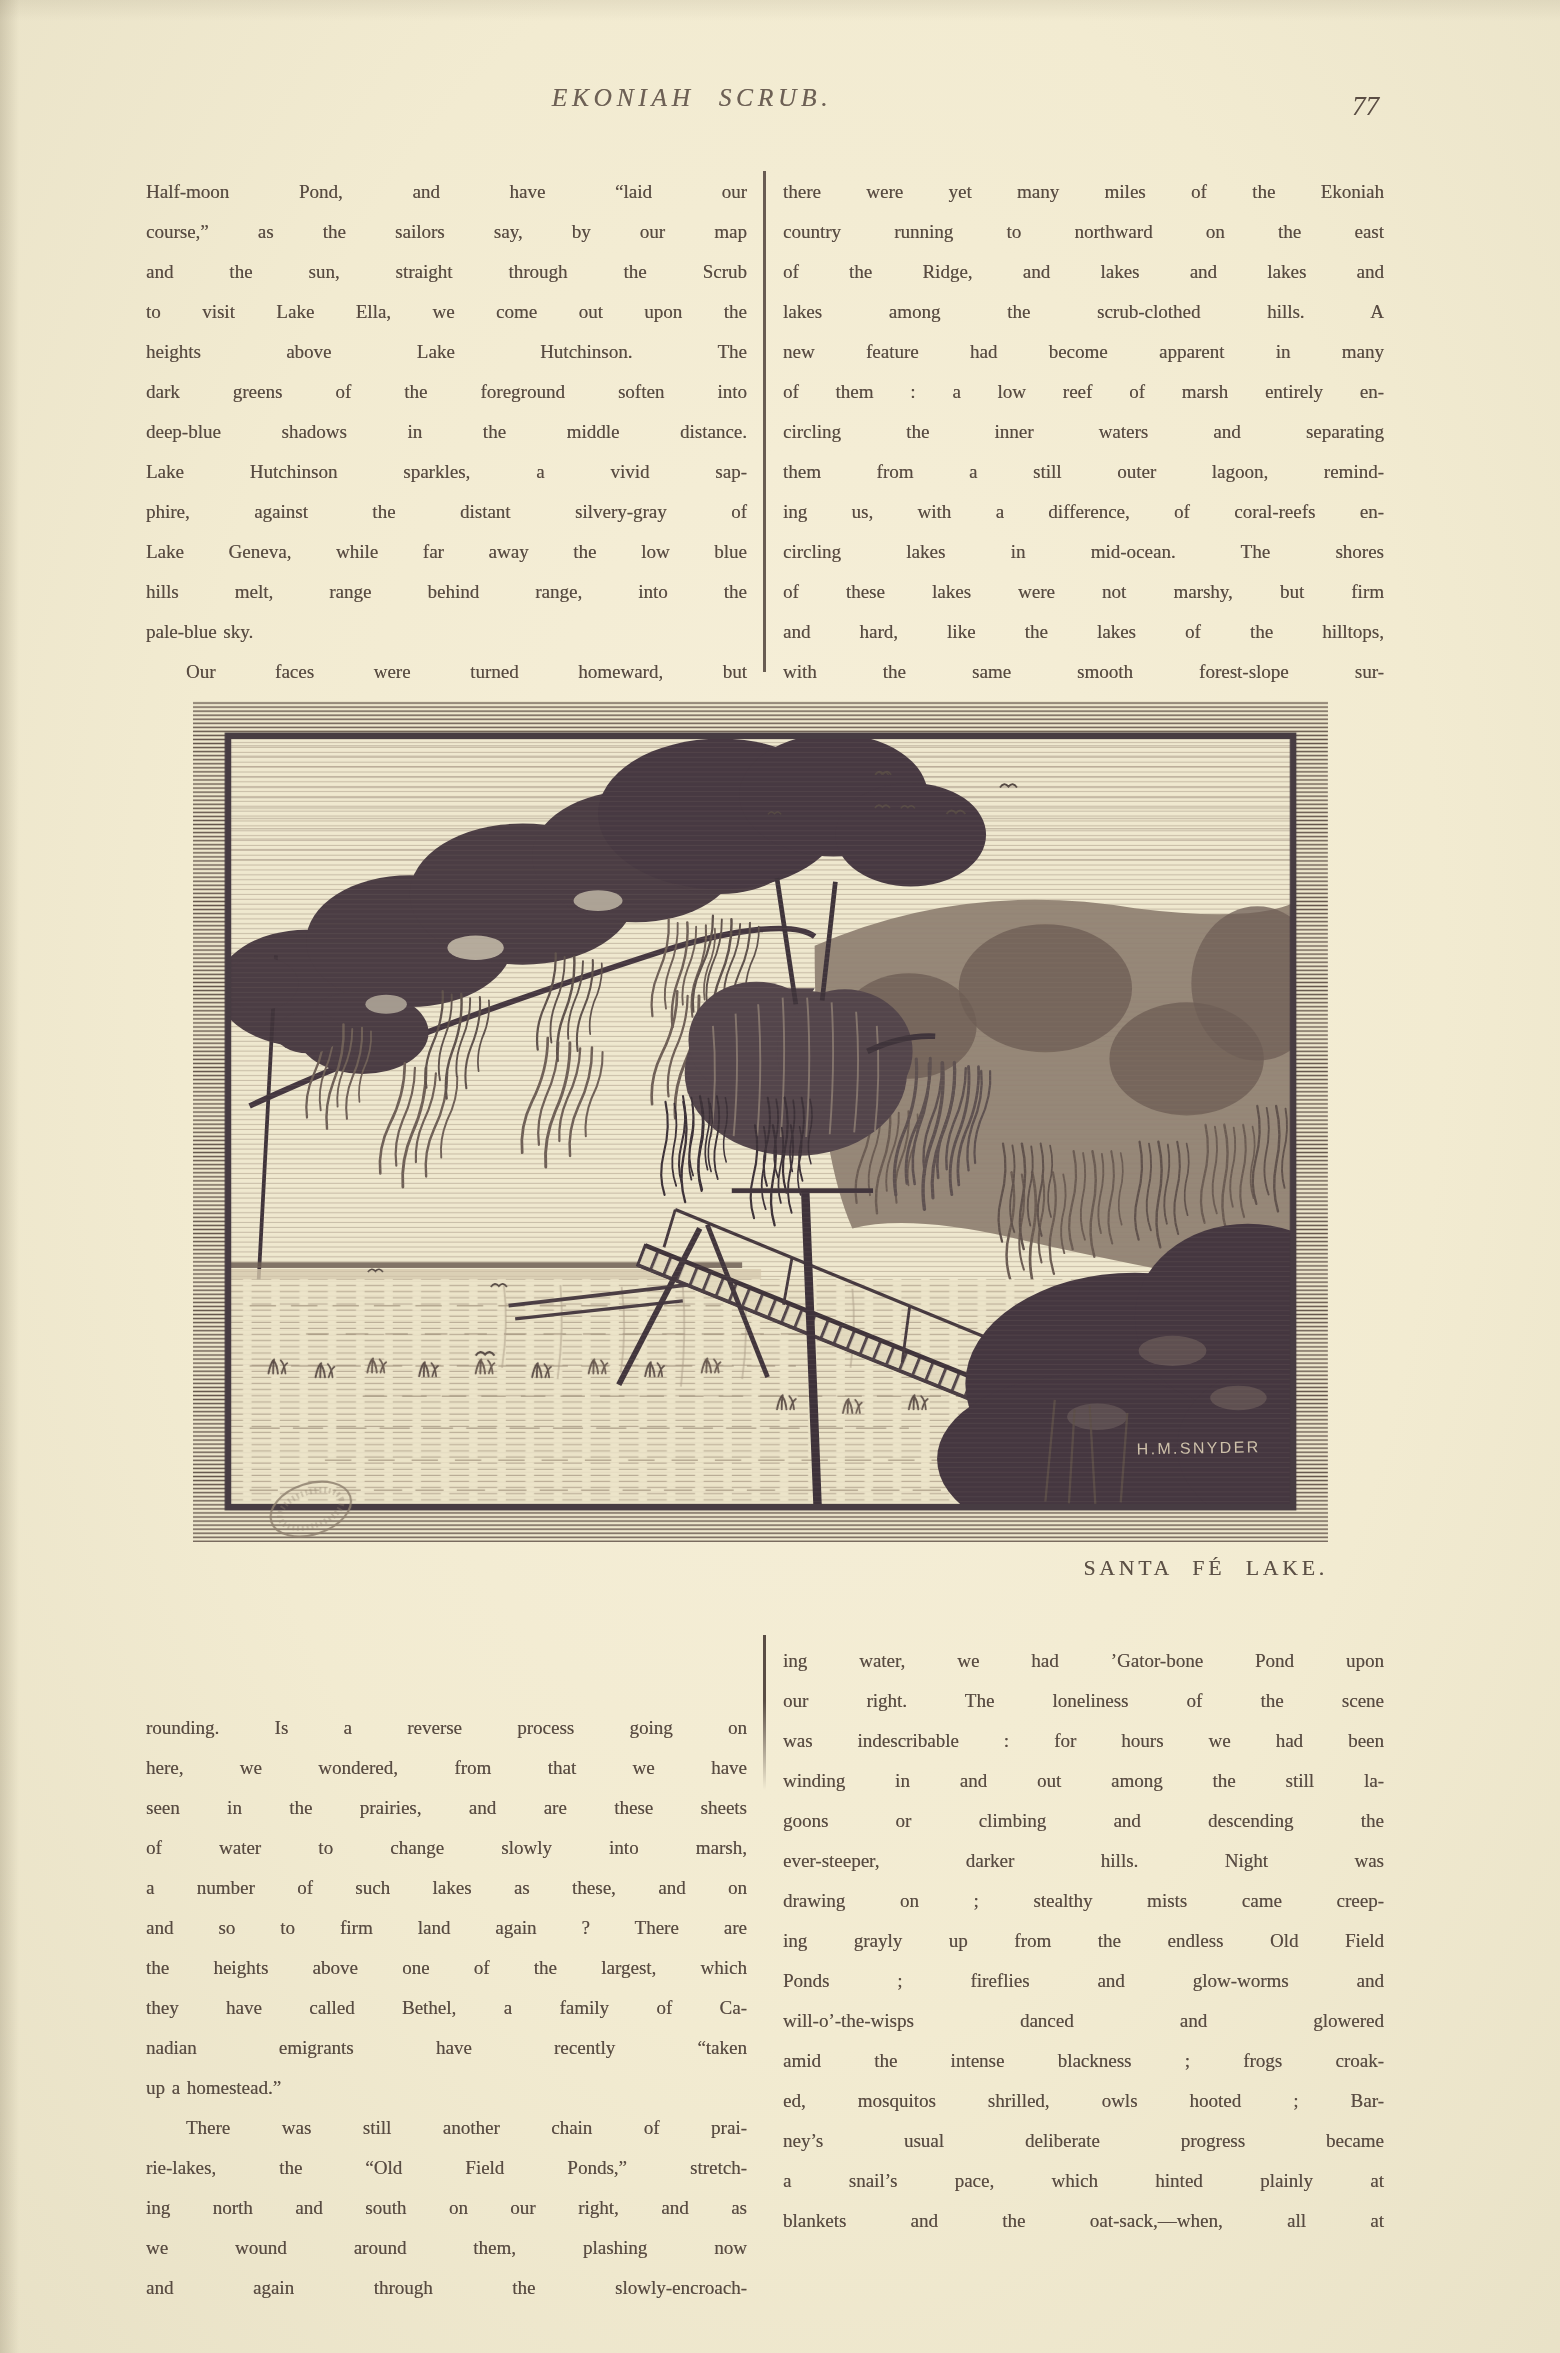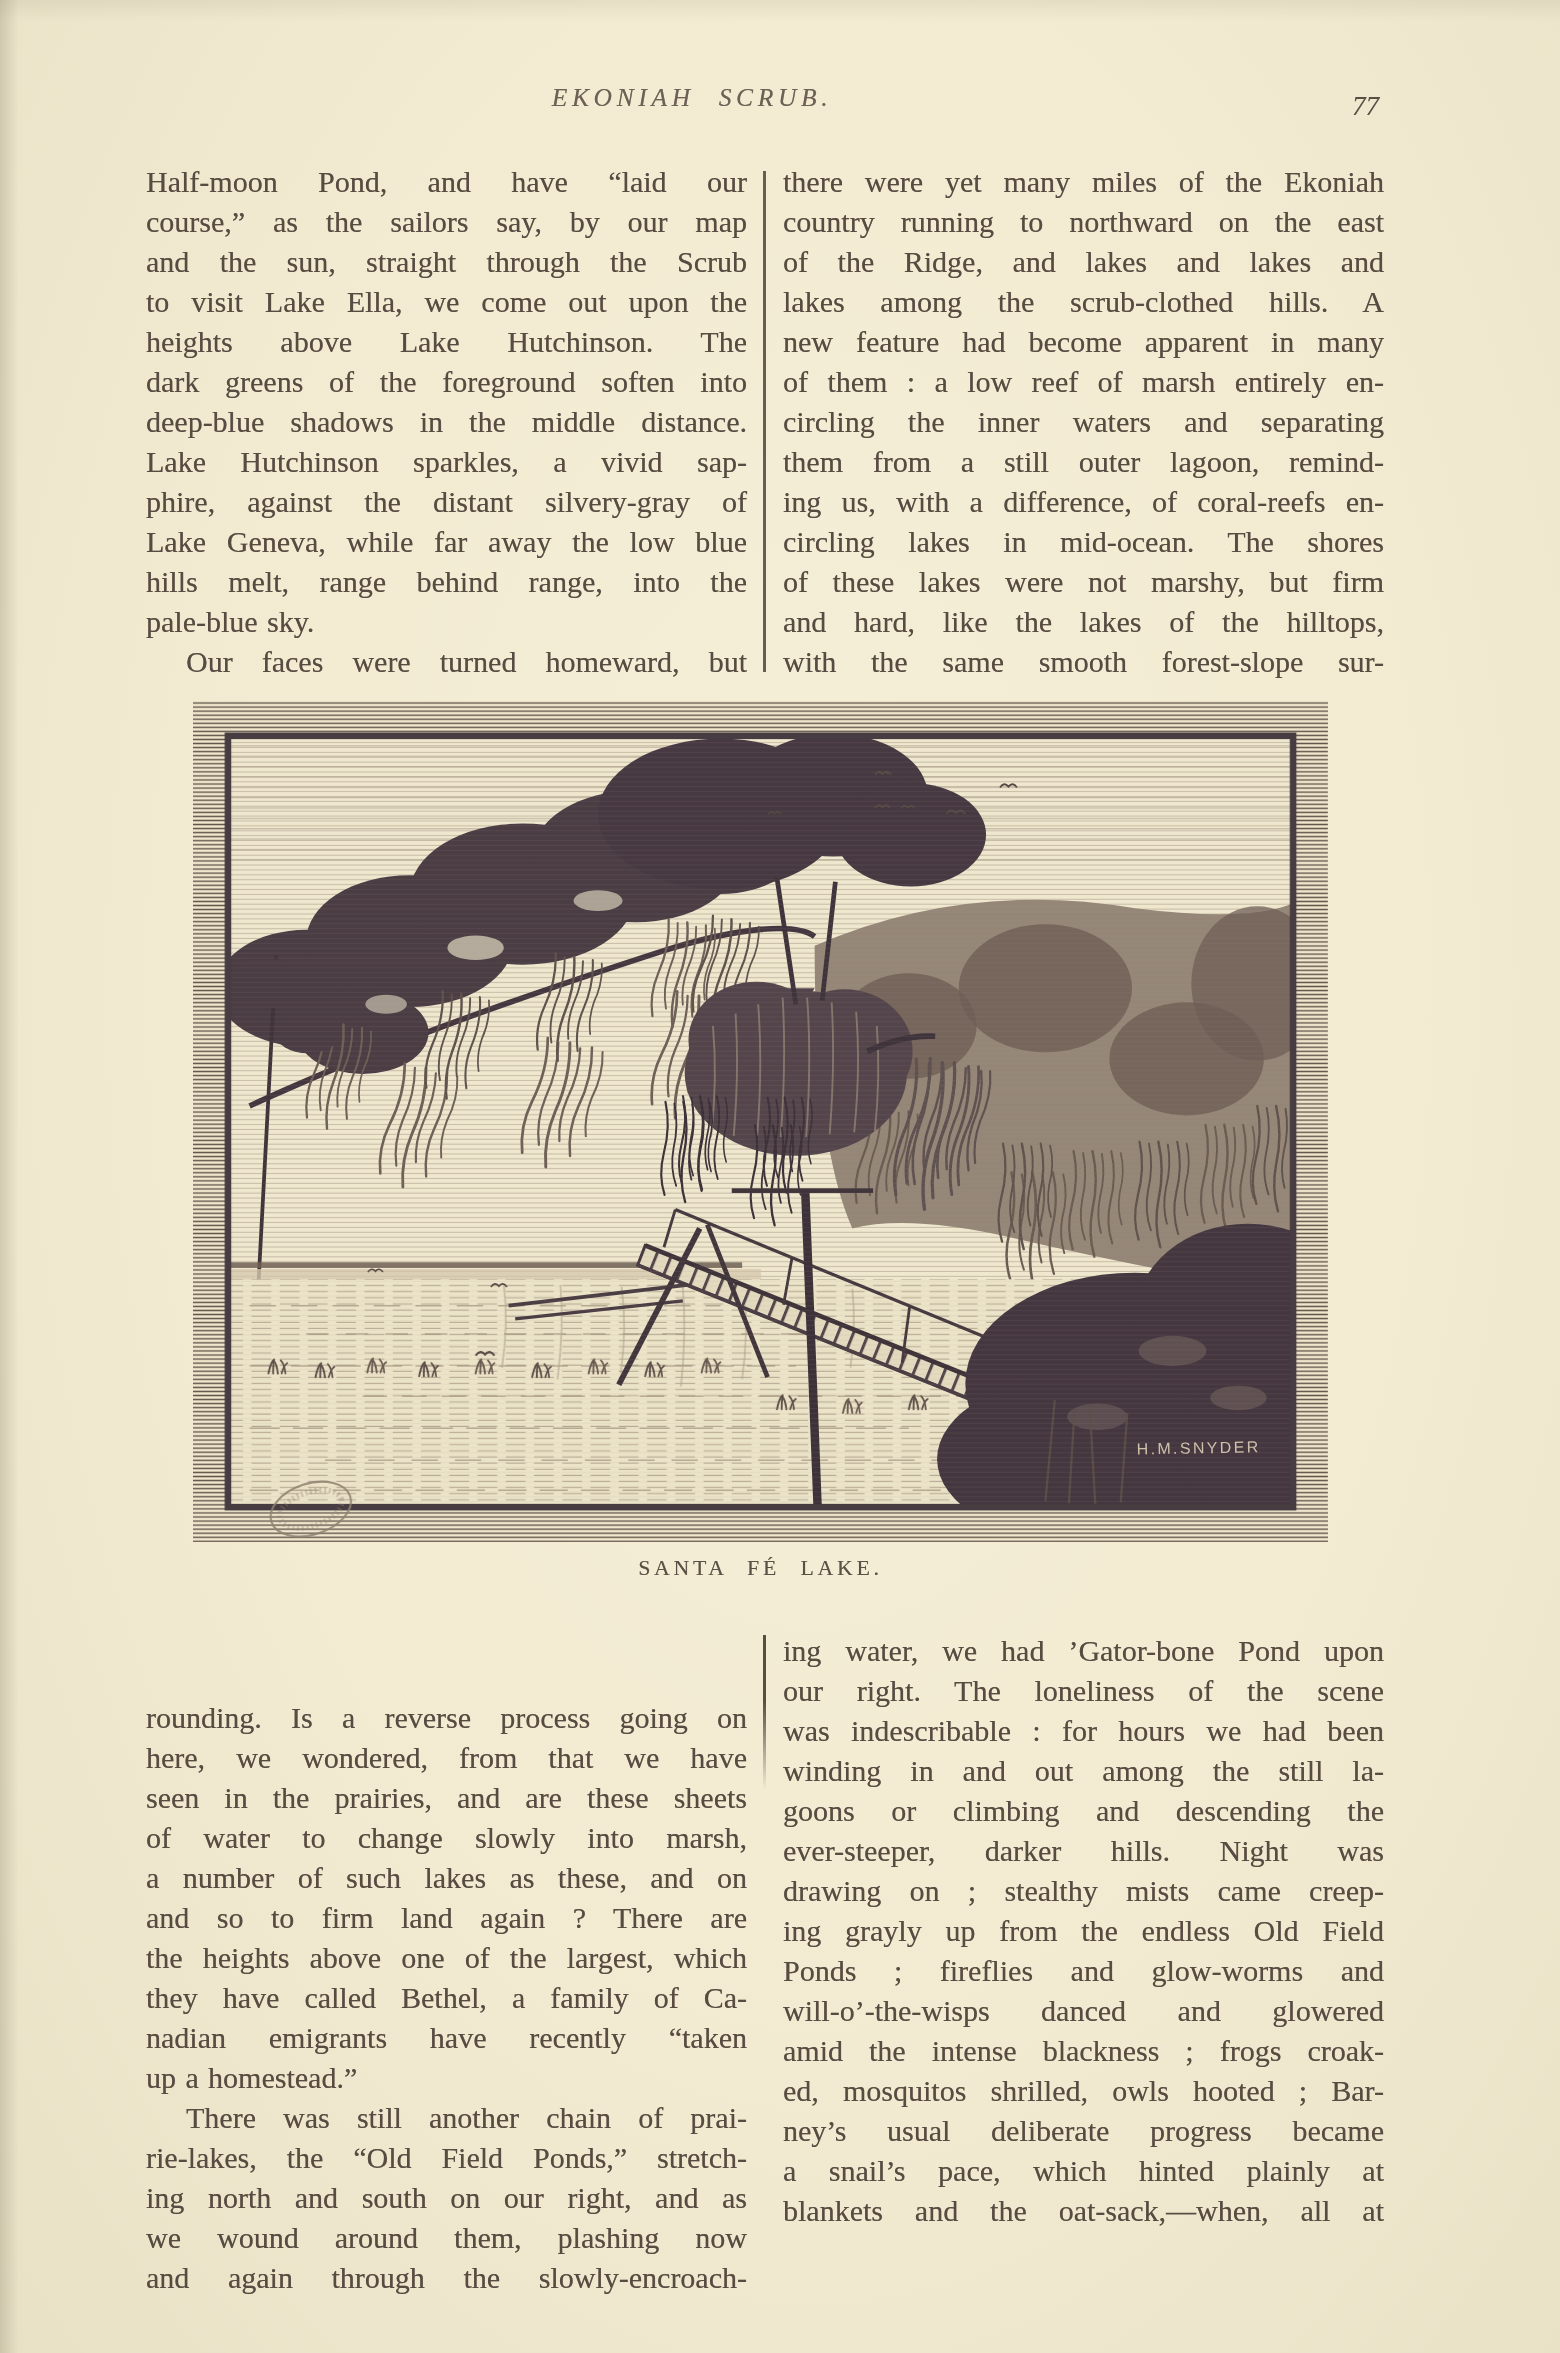--- a/index.html
+++ b/index.html
@@ -21,44 +21,45 @@
     text-align:center;font-style:italic;
     font-size:25.4px;letter-spacing:4.7px;word-spacing:13px;
     color:#6d6055;text-shadow:0.2px 0.3px 0.5px rgba(90,76,62,.5);
   }
   .page-number{
     position:absolute;left:1323px;top:91px;width:85px;text-align:center;
     font-size:27px;color:#5a4d44;text-shadow:0.2px 0.3px 0.5px rgba(90,76,62,.5);font-style:italic;
   }
   .col{
     position:absolute;width:601px;
-    font-size:30px;color:#584b42;
+    font-size:19px;color:#584b42;
     text-shadow:0.2px 0.3px 0.5px rgba(73,60,49,.55);
     word-spacing:1.9px;
+    margin-top:10px;
   }
   .col .line{
     height:40px;line-height:40px;
     text-align:justify;text-align-last:justify;
     white-space:normal;overflow:visible;
   }
   .col .line.para-end{text-align-last:left;}
   .col .line.indent{text-indent:40px;}
   #col-top-left{left:146px;top:162px;}
   #col-top-right{left:783px;top:162px;}
   #col-bottom-left{left:146px;top:1698px;}
   #col-bottom-right{left:783px;top:1631px;}
   .divider{position:absolute;width:2.8px;background:#5a4d45;}
   #divider-top{left:763px;top:171px;height:501px;opacity:.9;}
   #divider-bottom{
     left:763px;top:1635px;height:169px;
     background:linear-gradient(180deg,#5a4d45 0 66px,rgba(90,77,69,0) 155px);
   }
   #engraving-box{position:absolute;left:193px;top:701px;width:1135px;height:841px;}
   .caption{
-    position:absolute;left:193px;top:1556px;width:1135px;text-align:center;
+    position:absolute;left:193px;top:1556px;width:1135px;text-align:right;
     font-size:21.7px;letter-spacing:3.8px;word-spacing:11.3px;color:#5c5046;
     text-shadow:0.2px 0.3px 0.5px rgba(80,67,55,.5);
   }
 </style>
 </head>
 <body>
 
 <div id="page">
 
   <div class="running-title">EKONIAH SCRUB.</div>

